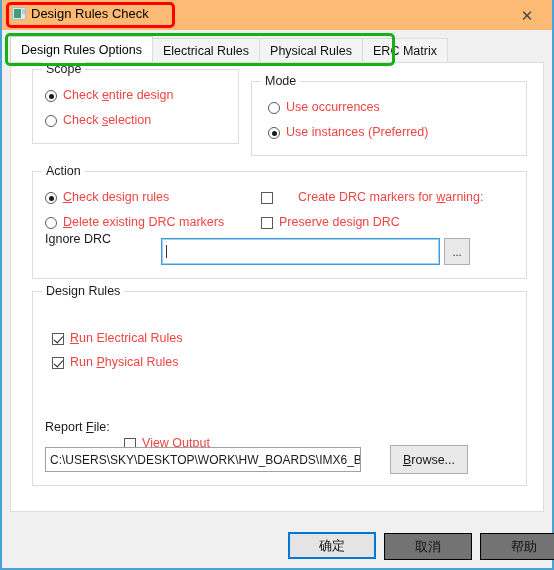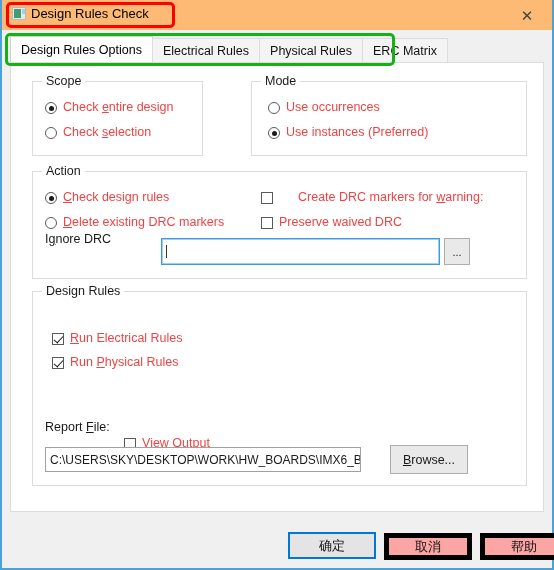--- a/index.html
+++ b/index.html
@@ -153,21 +153,21 @@
   .group > .legend {
     position: absolute;
     top: -8px; left: 9px;
     background: #ffffff;
     padding: 0 4px;
     font-size: 12.5px;
     color: #1a1a1a;
     white-space: nowrap;
   }
 
-  #grp-scope { left: 21px; top: 18px; width: 171px; height: 75px; }
+  #grp-scope { left: 21px; top: 6px; width: 207px; height: 75px; }
   #grp-mode  { left: 240px; top: 18px; width: 276px; height: 75px; }
   #grp-action{ left: 21px; top: 108px; width: 495px; height: 108px; }
   #grp-rules { left: 21px; top: 228px; width: 495px; height: 195px; }
 
   
   .ctl {
     position: absolute;
     display: flex;
     align-items: flex-end;
     gap: 6px;
@@ -253,22 +253,22 @@
     color: #1a1a1a;
     white-space: nowrap;
   }
 
   
   .footer-btn {
     position: absolute;
     width: 88px;
     height: 27px;
     box-sizing: border-box;
-    background: #fca5a5;
-    border: 5px solid #000000;
+    background: #737373;
+    border: 1px solid #000000;
     display: flex;
     align-items: center;
     justify-content: center;
     font-size: 13px;
     color: #111;
   }
   .footer-btn.primary {
     border: 2px solid #0078d7;
     background: #e4e4e4;
   }
@@ -330,21 +330,21 @@
         <span class="radio"></span>
         <span><span></span><u class="acc">D</u><span>elete existing DRC markers</span></span>
       </div>
 
       <div class="ctl" style="left:228px; top:18px;gap:25px;">
         <span class="cbox"></span>
         <span><span>Create DRC markers for </span><u class="acc">w</u><span>arning:</span></span>
       </div>
       <div class="ctl" style="left:228px; top:43px;">
         <span class="cbox"></span>
-        <span><span>Preserve waived DRC</span></span>
+        <span><span>Preserve design DRC</span></span>
       </div>
 
       <span class="lbl" style="left:12px; top:60px;text-align:right;"><span>I</span><u class="acc">g</u><span>nore DRC</span></span>
 
       <div class="textbox focused" style="left:128px; top:66px; width:279px; height:27px;">
         <span class="caret"></span>
           <span></span>
       </div>
       <div class="btn" style="left:411px; top:66px; width:26px; height:27px; font-size:11px;">...</div>
     </div>

